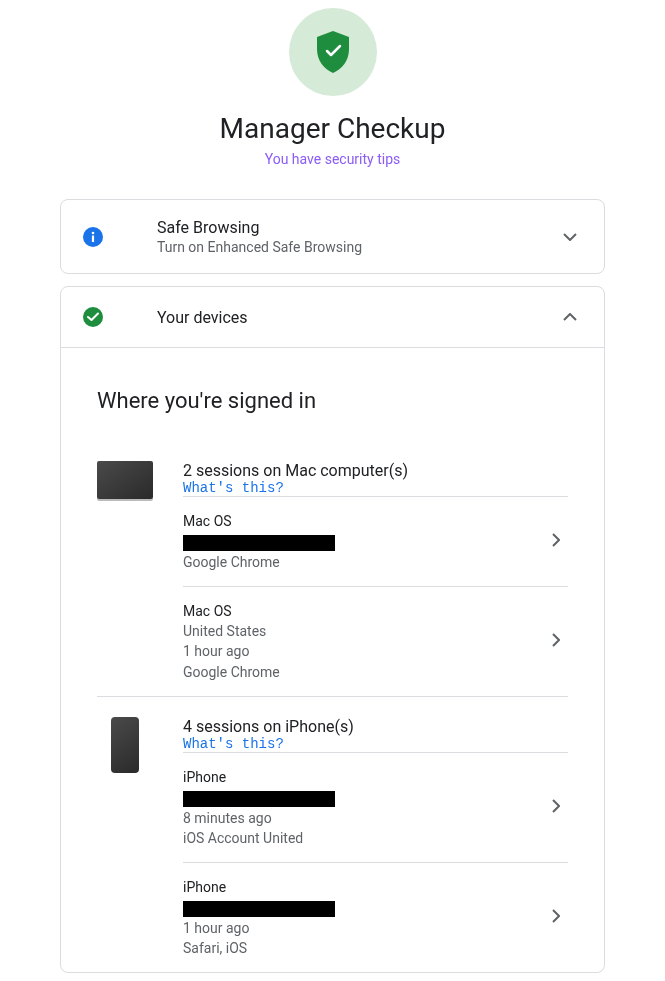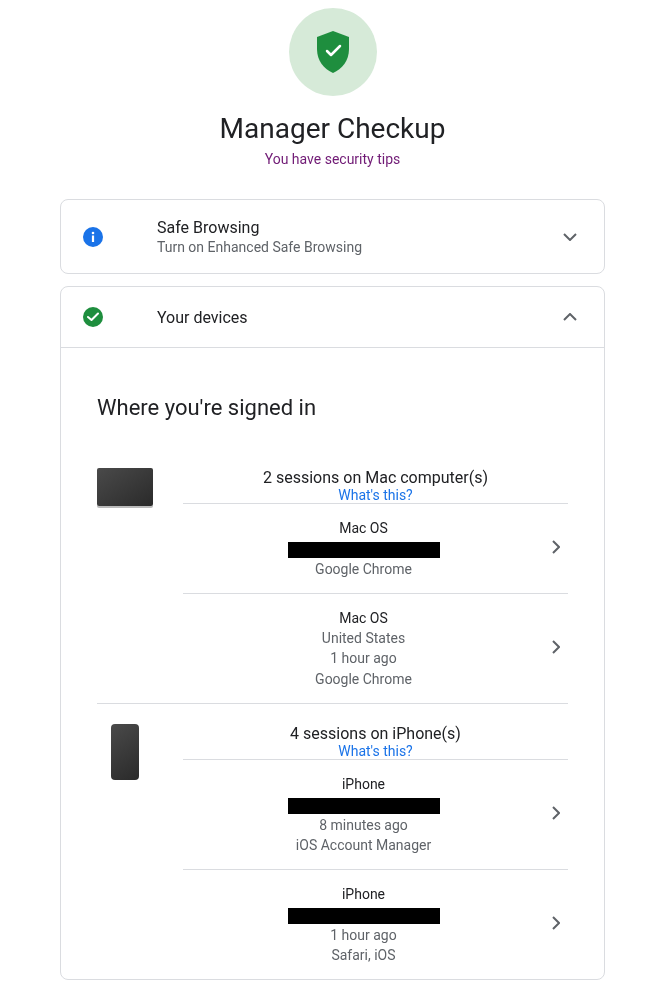--- a/index.html
+++ b/index.html
@@ -28,21 +28,21 @@
       justify-content: center;
     }
     .page-title {
       font-size: 28px;
       font-weight: 400;
       color: #202124;
       margin-top: 16px;
     }
     .page-subtitle {
       font-size: 14px;
-      color: #701a75;
+      color: #8b5cf6;
       margin-top: 6px;
     }
     .card {
       border: 1px solid #dadce0;
       border-radius: 8px;
       margin: 12px 60px 0 60px;
     }
     .card-header {
       display: flex;
       align-items: center;
@@ -93,49 +93,49 @@
     }
     .card-body {
       border-top: 1px solid #dadce0;
       padding: 24px 36px 0 36px;
     }
     .section-title {
       font-size: 22px;
       font-weight: 400;
       color: #202124;
       margin-bottom: 28px;
-      margin-top: 23px;
+      margin-top: 16px;
     }
     .device-group {
       border-top: 1px solid #dadce0;
       padding: 20px 0 0 0;
     }
     .device-group:first-of-type {
       border-top: none;
     }
     .device-row {
       display: flex;
       align-items: flex-start;
     }
     .device-icon-wrap {
       width: 86px;
       flex-shrink: 0;
     }
     .device-content {
       flex: 1;
-      text-align: center;
     }
     .device-heading {
       font-size: 16px;
       color: #202124;
     }
     .link {
       color: #1a73e8;
       font-size: 14px;
       cursor: pointer;
+      font-family: Liberation Mono, monospace;
     }
     .session {
       border-top: 1px solid #dadce0;
       padding: 14px 0;
       display: flex;
       align-items: center;
     }
     .session:first-of-type {
       border-top: none;
       padding-top: 16px;
@@ -310,21 +310,21 @@
         </div>
         <div class="device-content">
           <div class="device-heading">4 sessions on iPhone(s)</div>
           <div class="link">What's this?</div>
 
           <div class="session">
             <div class="session-info">
               <div class="session-line primary">iPhone</div>
               <div class="session-line"><span class="redacted"></span></div>
               <div class="session-line">8 minutes ago</div>
-              <div class="session-line">iOS Account Manager</div>
+              <div class="session-line">iOS Account United</div>
             </div>
             <div class="session-chevron">
               <svg width="8" height="14" viewBox="0 0 8 14">
                   <path d="M1 1 L7 7 L1 13" stroke="#5f6368" stroke-width="2" fill="none"></path>
                 </svg>
             </div>
           </div>
 
           <div class="session">
             <div class="session-info">

